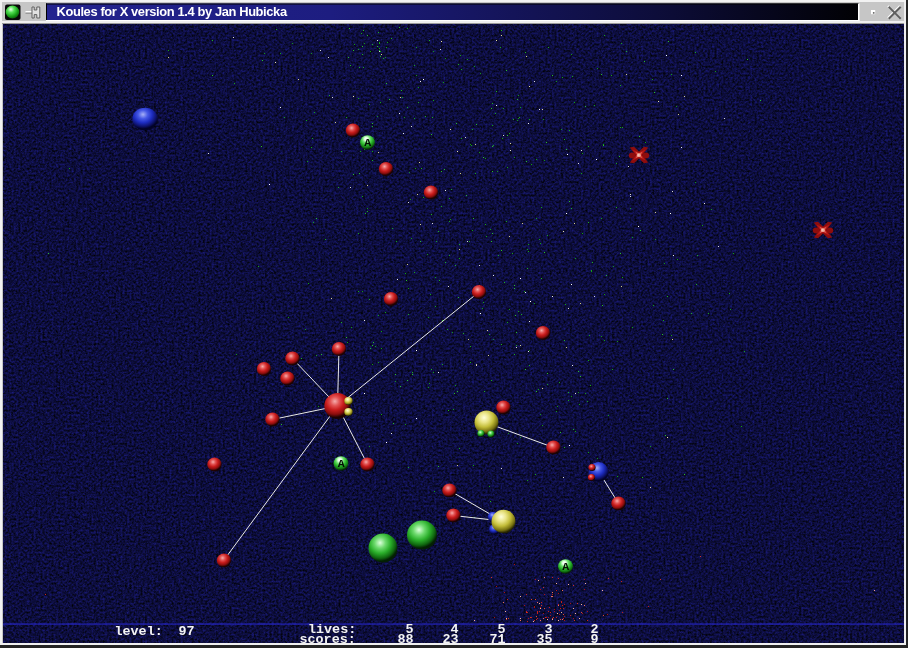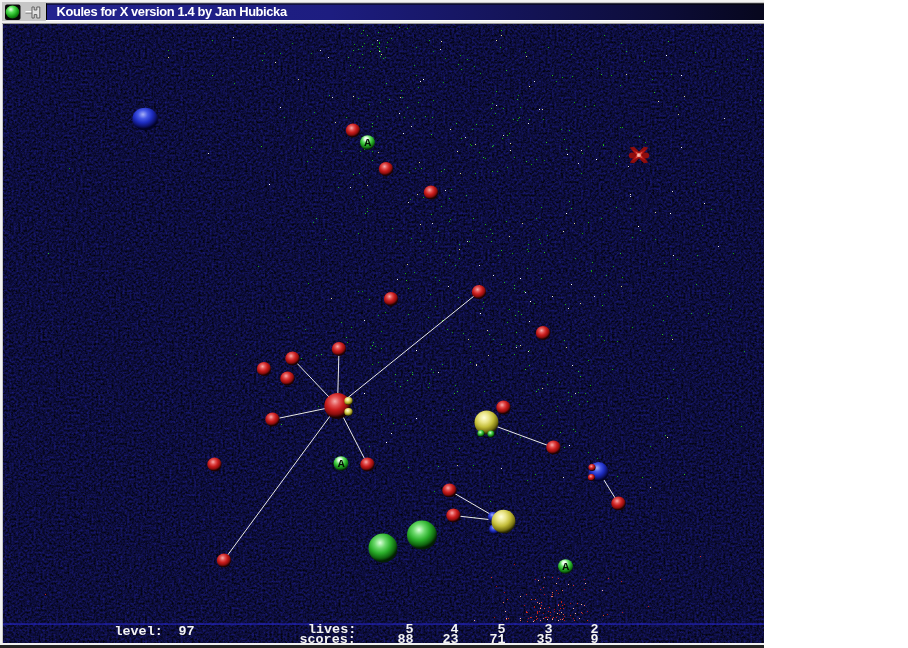--- a/index.html
+++ b/index.html
@@ -1,16 +1,16 @@
 <!DOCTYPE html>
 <html><head>
 <meta charset="utf-8">
 <style>
   html,body { margin:0; padding:0; }
-  #win { position:relative; width:764px; height:648px; background:#c6c6c6; overflow:hidden;
+  #win { position:relative; width:908px; height:648px; background:#c6c6c6; overflow:hidden;
          font-family:"Liberation Sans", sans-serif;text-align:center; }
   .abs { position:absolute; }
 </style>
 </head>
 <body>
 <div id="win">
 
   <div class="abs" style="left:0;top:0;width:908px;height:2px;background:#f2f2f2;"></div>
   <div class="abs" style="left:0;top:0;width:2px;height:648px;background:#f2f2f2;"></div>
 

